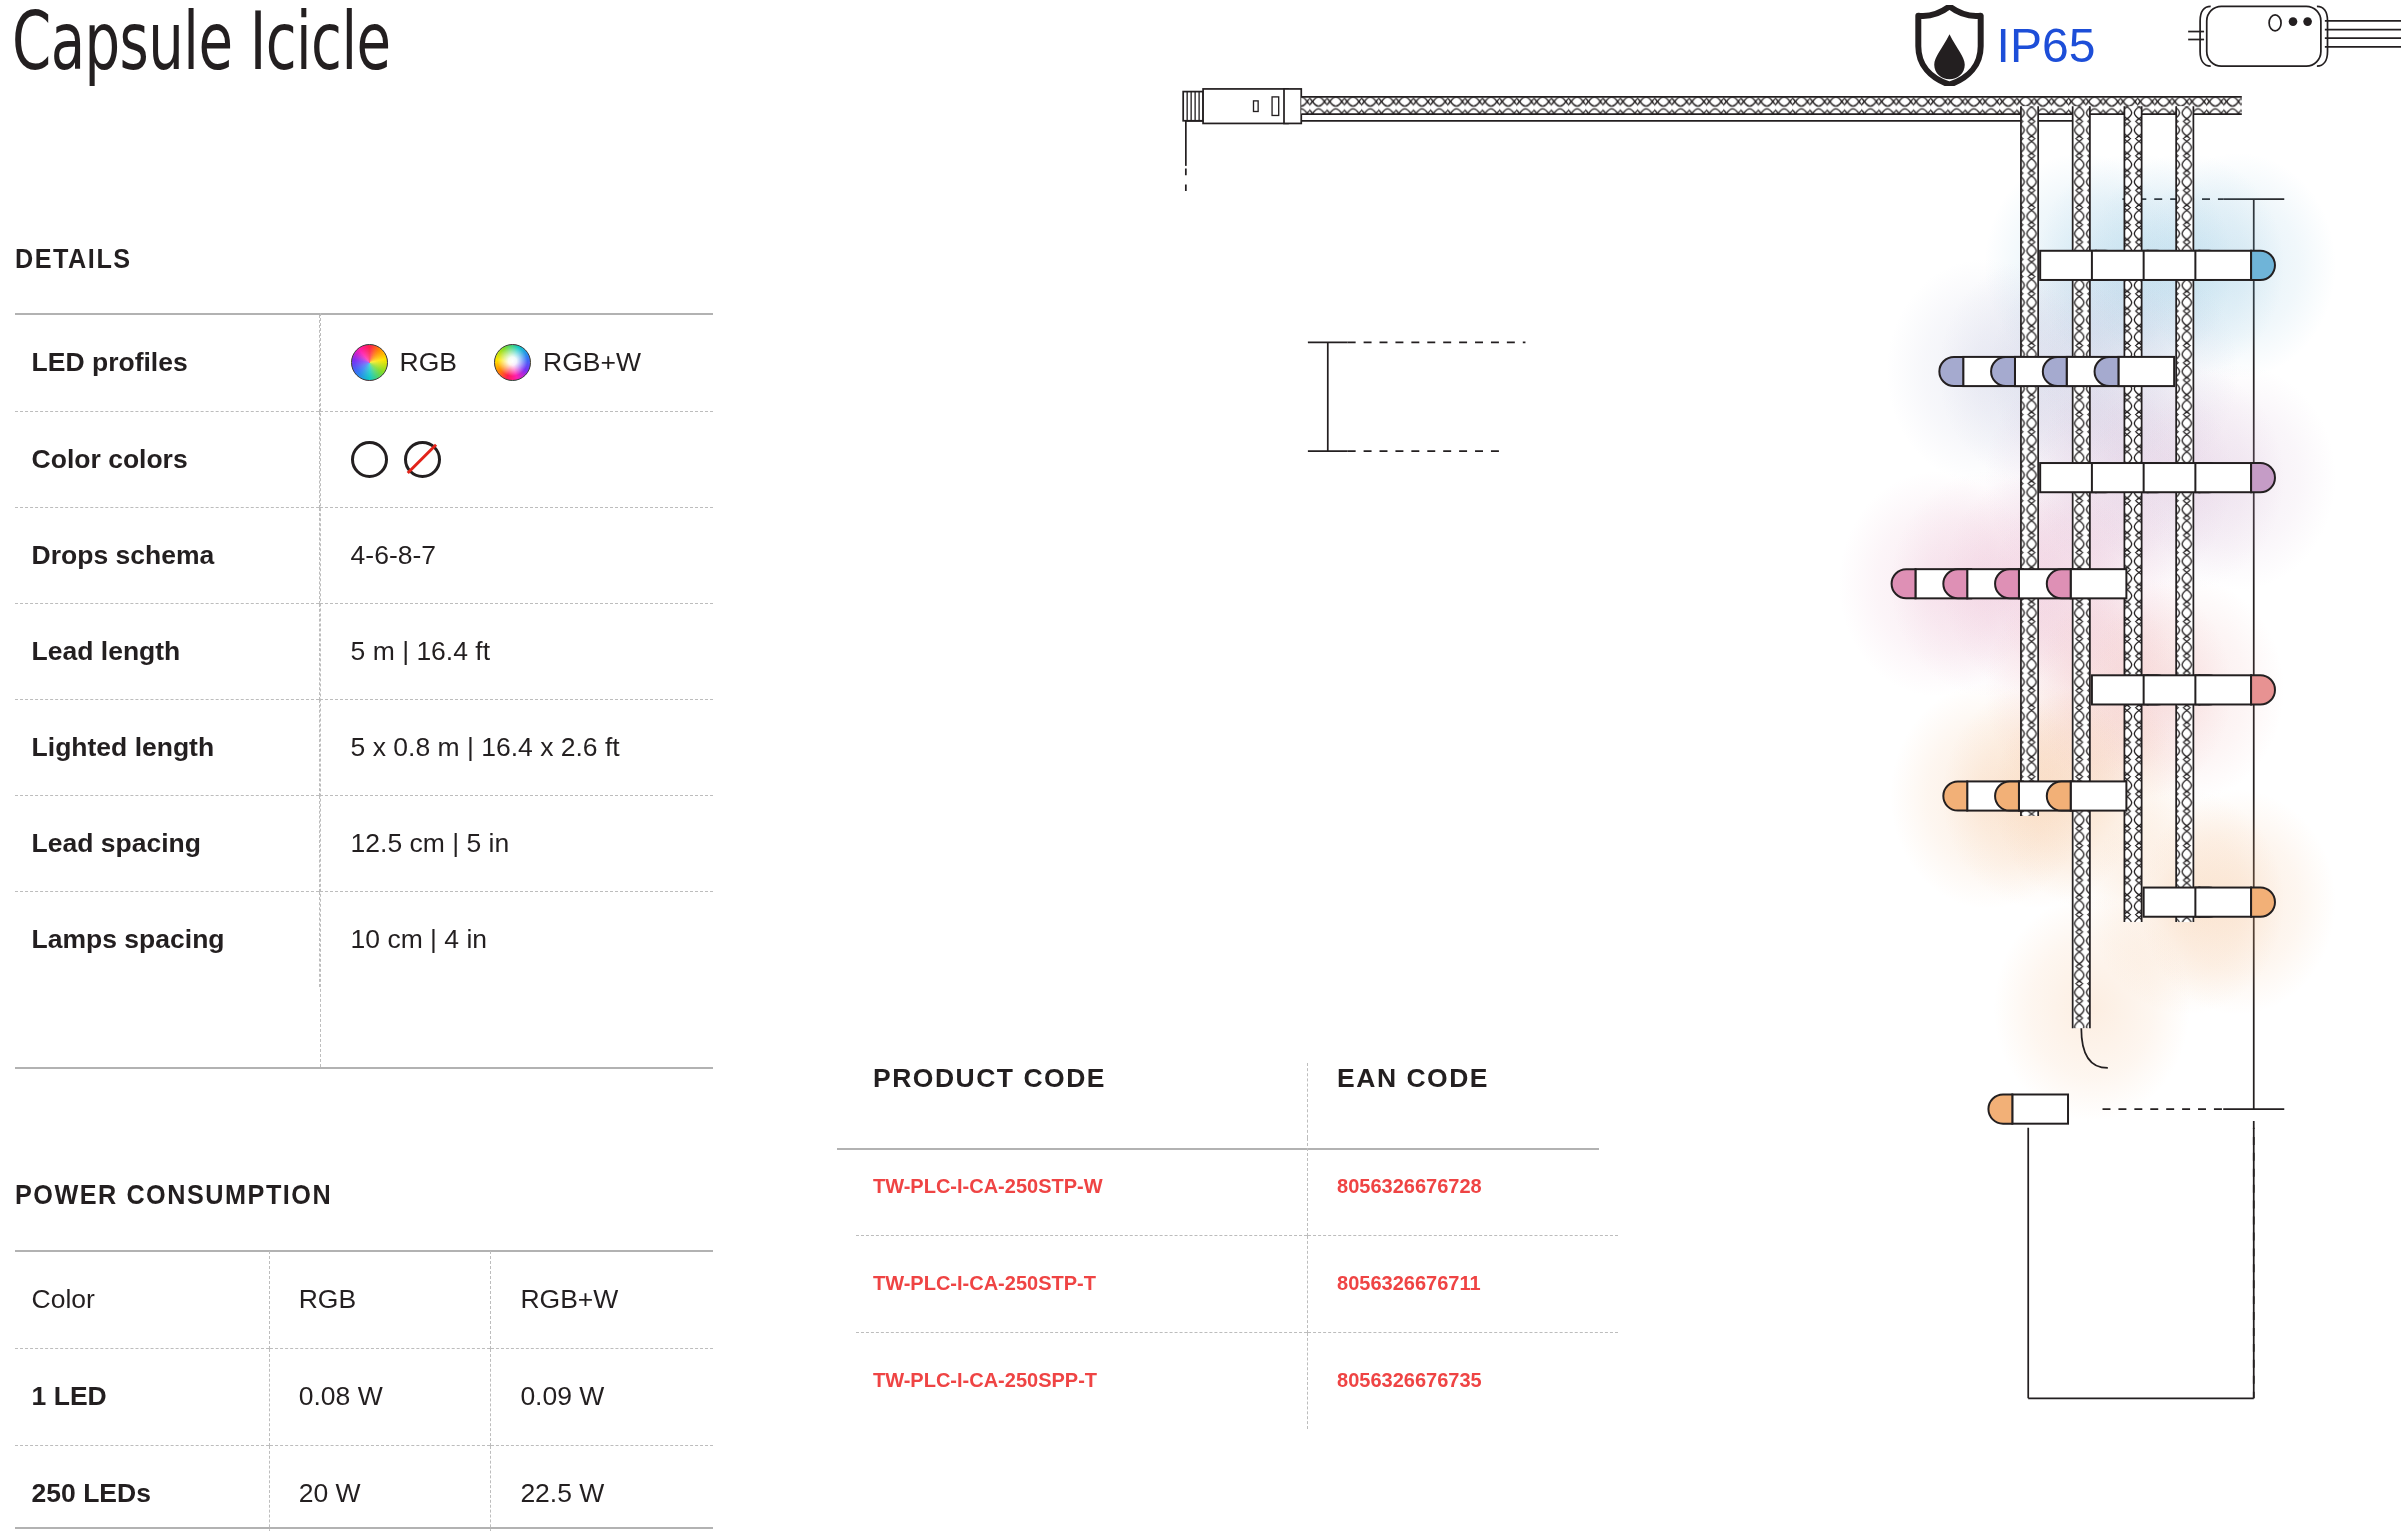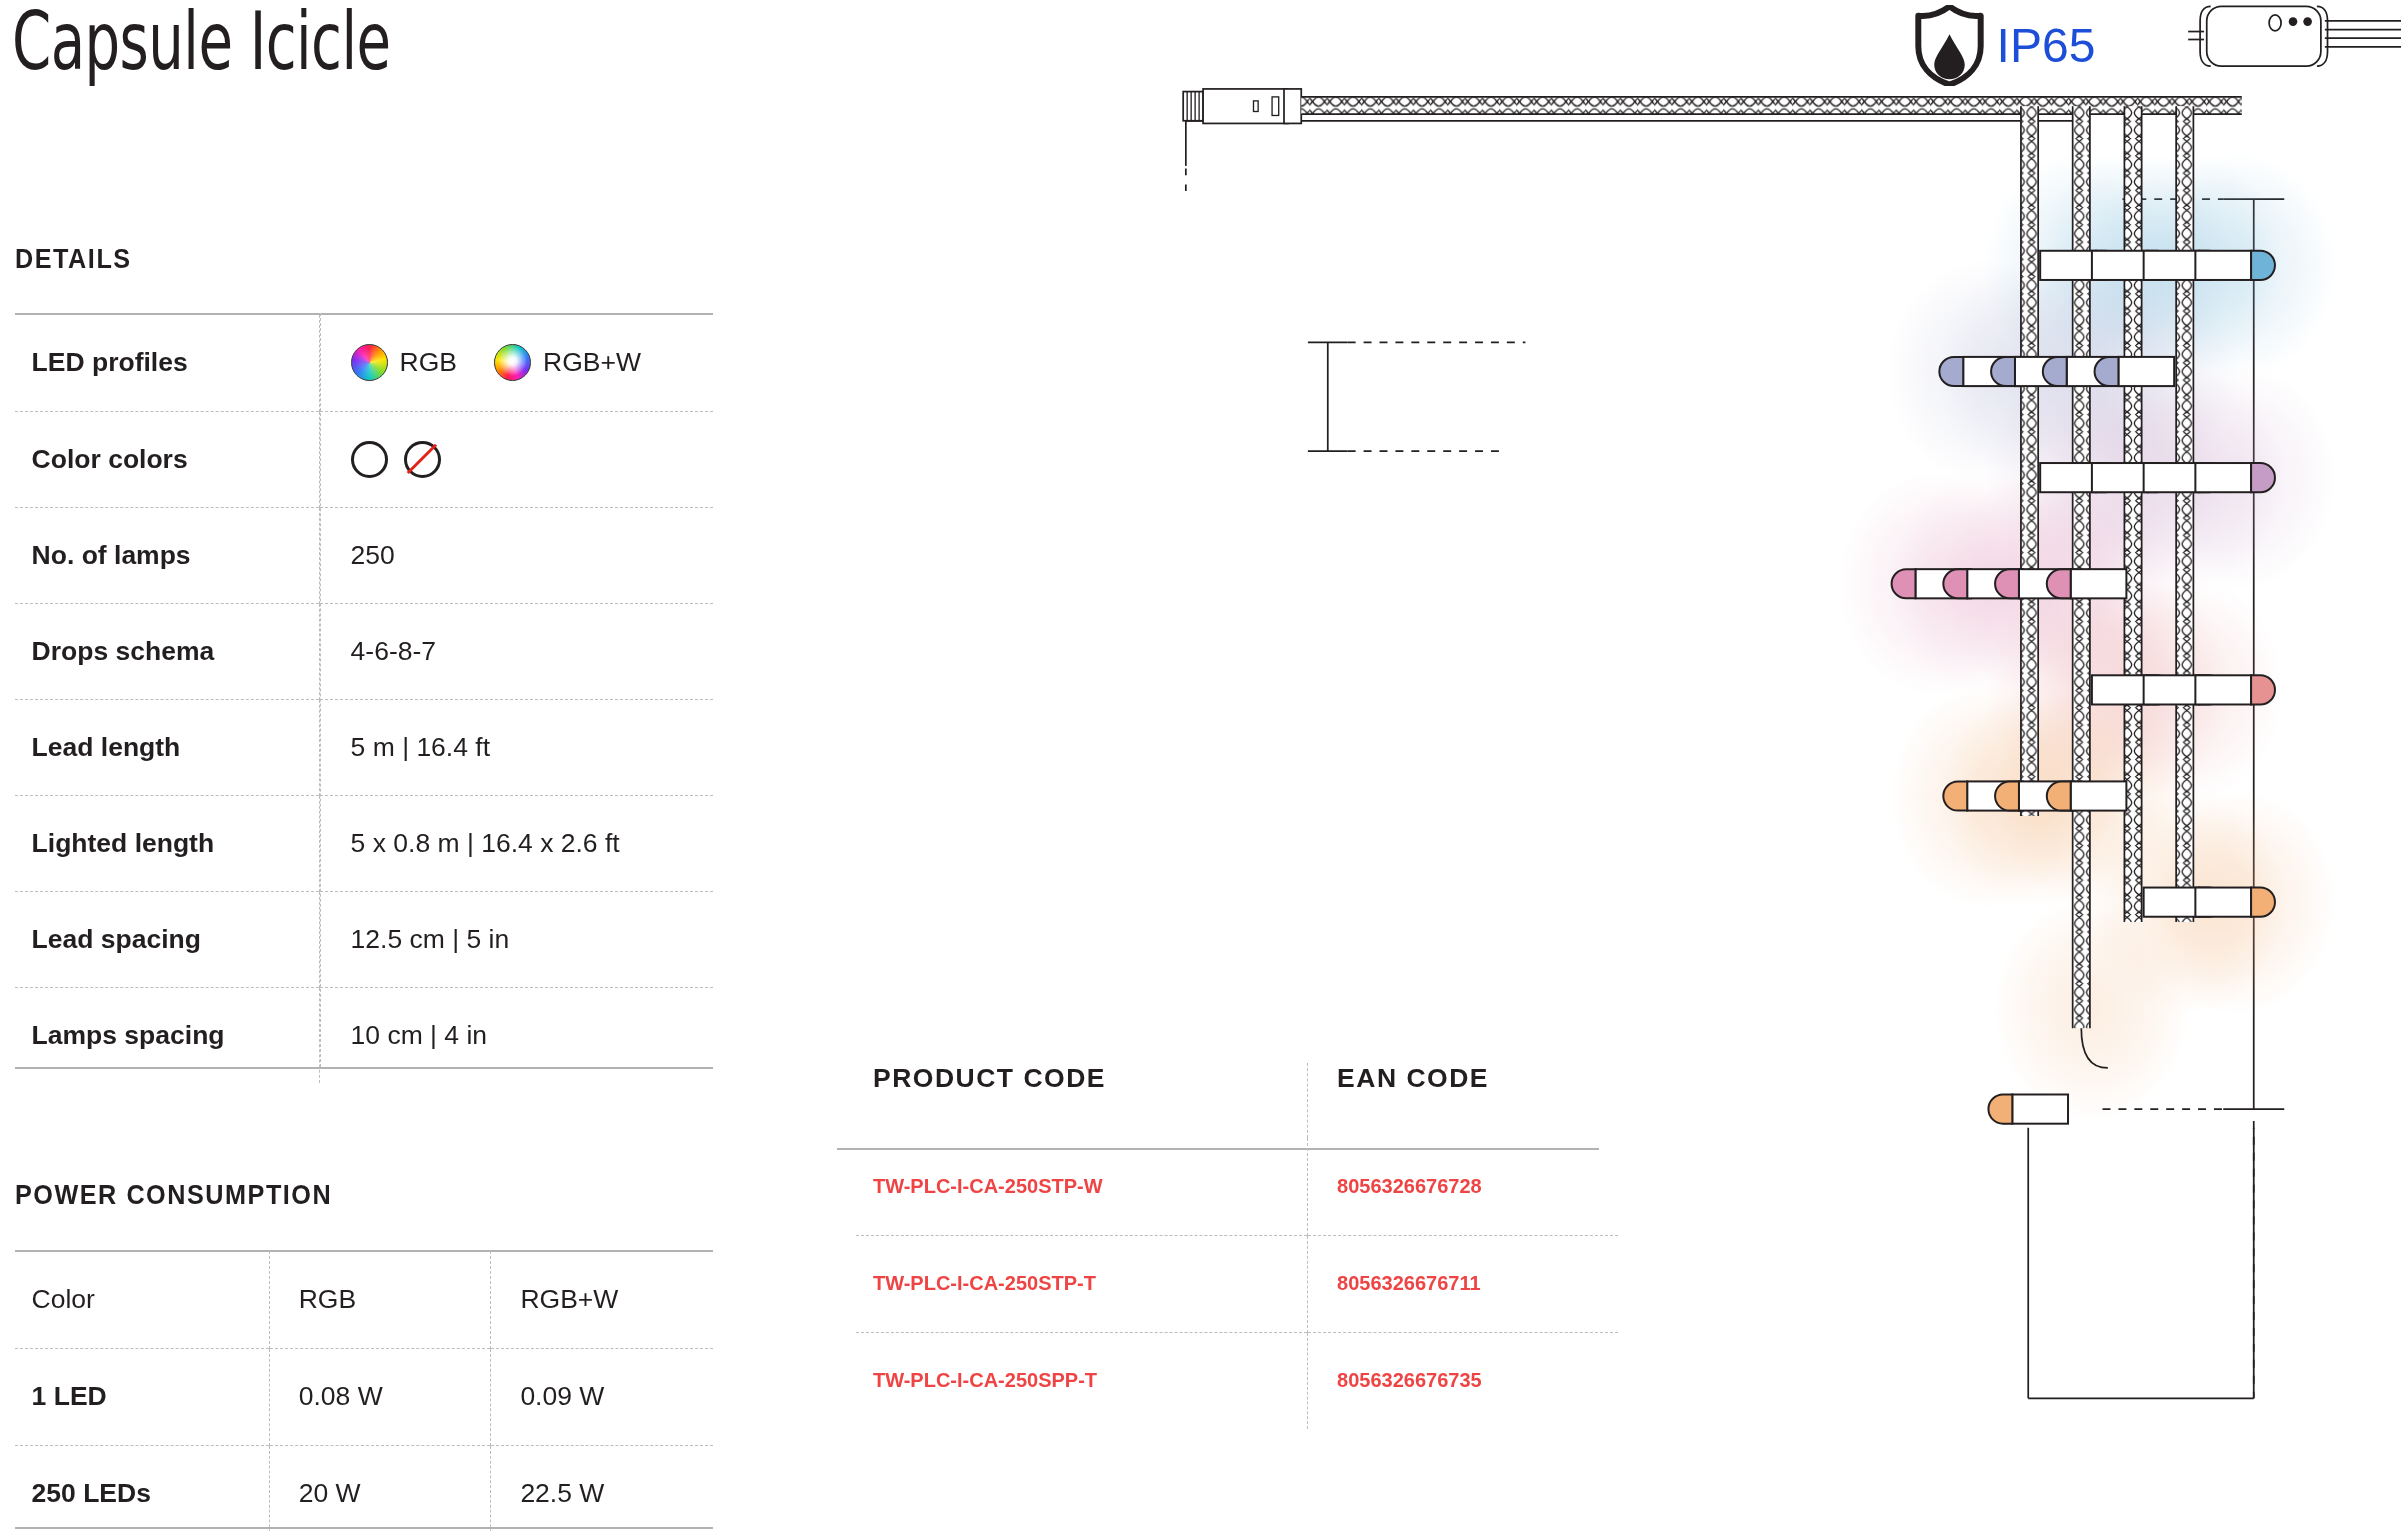--- a/index.html
+++ b/index.html
@@ -174,24 +174,20 @@
         </td>
       </tr>
       <tr>
         <td class="c1 cell-label">Color colors</td>
         <td class="c2">
           <div class="icon-row" style="gap:16px">
             <span class="cablecircle"></span>
             <span class="cablecircle slashed"></span>
           </div>
         </td>
-      </tr>
-      <tr>
-        <td class="c1 cell-label">No. of lamps</td>
-        <td class="c2 cell-val">250</td>
       </tr>
       <tr>
         <td class="c1 cell-label">Drops schema</td>
         <td class="c2 cell-val">4-6-8-7</td>
       </tr>
       <tr>
         <td class="c1 cell-label">Lead length</td>
         <td class="c2 cell-val">5 m | 16.4 ft</td>
       </tr>
       <tr>

